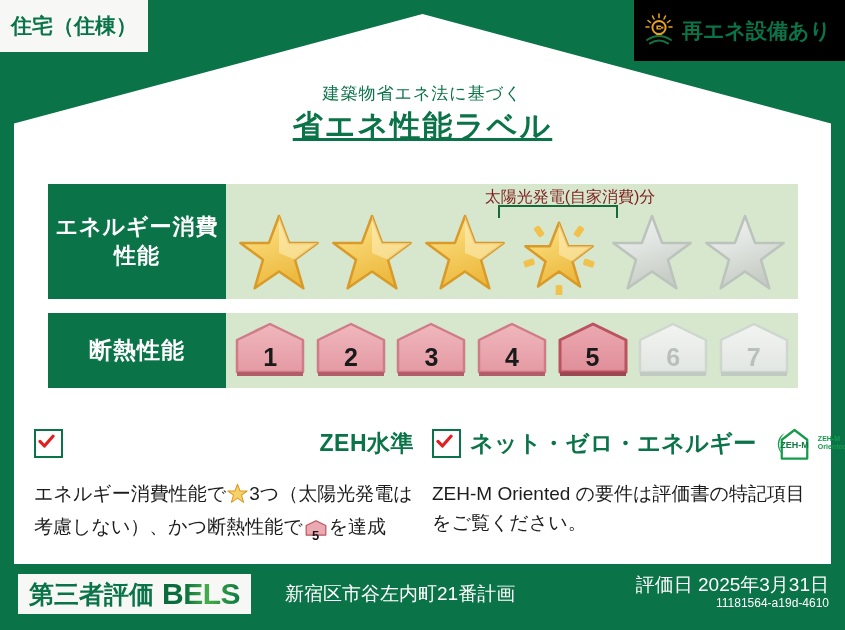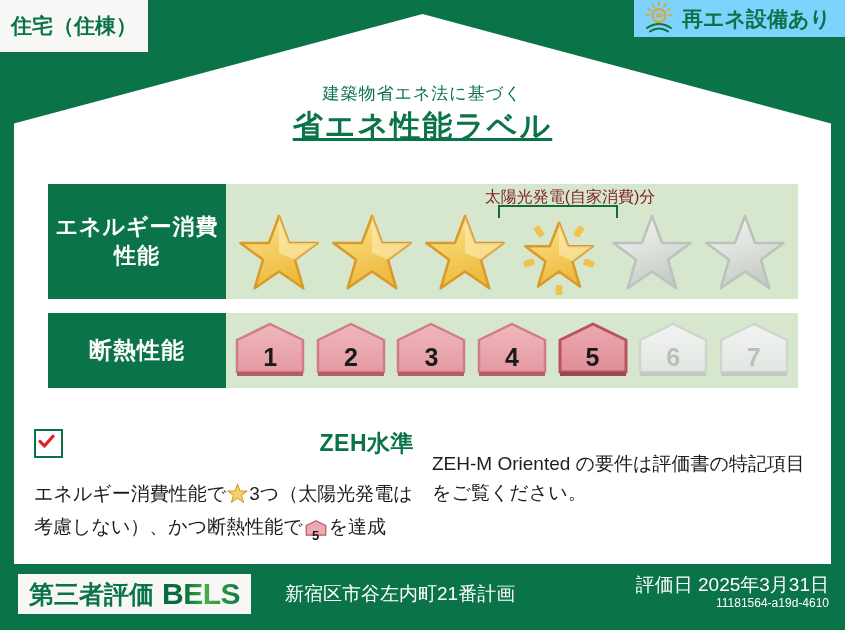--- a/index.html
+++ b/index.html
@@ -30,22 +30,22 @@
     background:#f7f8f6;
     display:flex;align-items:center;justify-content:center;
     z-index:6;
   }
   #cat-tag .txt{
     color:#0a7348;font-weight:bold;font-size:21px;letter-spacing:0px;font-family:Liberation Serif, serif;
   }
   
   #re-badge{
     position:absolute;right:0px;top:0px;
-    height:37px;
-    background:#7dd3fc;
+    height:61px;
+    background:#000000;
     display:flex;align-items:center;
     padding:0 14px 0 8px;
     z-index:6;
   }
   #re-badge .txt{
     color:#0a7348;font-weight:bold;font-size:21px;margin-left:6px;
   }
   
   #title-small{
     position:absolute;left:0;right:0;top:82px;
@@ -383,20 +383,39 @@
     <div class="feat-body">
       <span>エネルギー消費性能で</span><span class="inline-star"><svg width="21" height="21" viewBox="0 0 100 100">
             <polygon points="50,6 62,38 96,38 69,58 79,92 50,72 21,92 31,58 4,38 38,38" fill="#f6d269" stroke="#d99a28" stroke-width="5" stroke-linejoin="round"></polygon>
           </svg></span><span>3つ（太陽光発電は考慮しない）、かつ断熱性能で</span><span class="inline-house"><svg width="22" height="19" viewBox="0 0 74 60">
             <polygon points="4,52 4,20 37,4 70,20 70,52" fill="#eba9b1" stroke="#b9535f" stroke-width="4" stroke-linejoin="round"></polygon>
           </svg><span class="n">5</span></span><span>を達成</span>
     </div>
   </div>
 
   <div class="feat" id="feat-right">
+    <div class="feat-head">
+      <span class="chk">
+        <svg width="17" height="17" viewBox="0 0 17 17">
+          <path d="M2 8.4 L6.4 13 L15 3.2" fill="none" stroke="#e02020" stroke-width="3.2" stroke-linecap="round" stroke-linejoin="round"></path>
+        </svg>
+      </span>
+      <span class="feat-title">ネット・ゼロ・エネルギー</span>
+      <span id="zehm-logo">
+        <svg width="44" height="33" viewBox="0 0 58 44">
+          <path d="M14 42 L14 17 L31 4 L48 17 L48 42 Z" fill="none" stroke="#179a4c" stroke-width="3" stroke-linejoin="round"></path>
+          <path d="M18 8 C6 14 6 30 16 37 C8 28 9 16 18 8 Z" fill="#179a4c"></path>
+          <text x="31" y="28" font-family="Liberation Sans, sans-serif" font-size="12" font-weight="bold" fill="#0e7a44" text-anchor="middle">ZEH-M</text>
+        </svg>
+        <span class="ori">
+          <span>ZEH-M</span><br>
+          <span>Oriented</span>
+        </span>
+      </span>
+    </div>
     <div class="feat-body">ZEH-M Oriented  の要件は評価書の特記項目をご覧ください。</div>
   </div>
 
   <div id="footer">
     <div id="bels-box">
       <span id="bels-jp">第三者評価</span>
       <span id="bels-en">BELS</span>
     </div>
     <div id="addr">新宿区市谷左内町21番計画</div>
     <div id="date">評価日 2025年3月31日</div>

